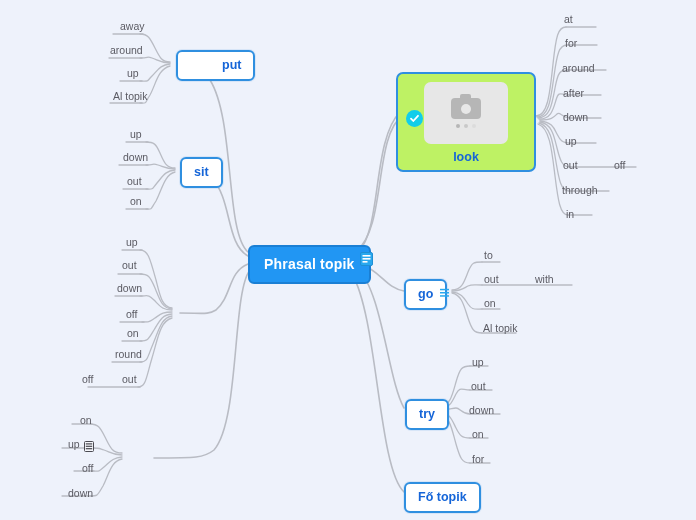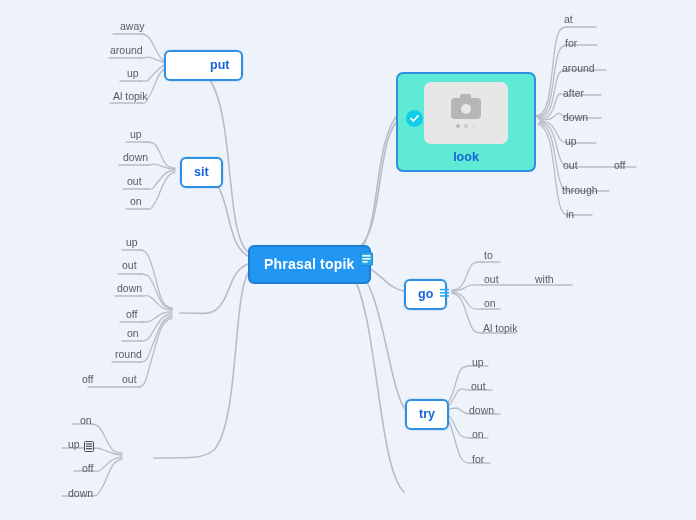--- a/index.html
+++ b/index.html
@@ -53,21 +53,21 @@
     font-size: 12.5px;
     padding: 6px 12px 7px 12px;
     box-shadow: 0 0 0 1px rgba(47,143,224,.12);
   }
   .main-node.wide {
     font-size: 13px;
     padding: 7px 14px 8px 14px;
   }
   
   .image-node {
-    background: #5eead4;
+    background: #bef264;
     border: 2px solid #2f8fe0;
     border-radius: 7px;
     padding: 8px 10px 6px 10px;
     display: flex;
     flex-direction: column;
     align-items: center;
   }
   .img-ph {
     width: 84px;
     height: 62px;
@@ -273,21 +273,21 @@
   </div>
   <span class="note-icon" style="left:360px; top:252px;">
     <svg width="13" height="14" viewBox="0 0 13 14" xmlns="http://www.w3.org/2000/svg">
       <rect x="0.5" y="0.5" width="12" height="13" rx="1.5" fill="#29a8ef" stroke="#1f8fd4"></rect>
       <rect x="2.5" y="3" width="8" height="1.6" fill="#ffffff"></rect>
       <rect x="2.5" y="6" width="8" height="1.6" fill="#ffffff"></rect>
       <rect x="2.5" y="9" width="5" height="1.6" fill="#ffffff"></rect>
     </svg>
   </span>
 
-  <div class="node main-node" style="left:164px; top:50px;padding-left:44px;">
+  <div class="node main-node" style="left:176px; top:50px;padding-left:44px;">
     <span>put</span>
   </div>
   <span class="leaf" style="left:120px; top:20px;">away</span>
   <span class="leaf" style="left:110px; top:44px;">around</span>
   <span class="leaf" style="left:127px; top:67px;">up</span>
   <span class="leaf" style="left:113px; top:90px;">Al topik</span>
 
   <div class="node main-node" style="left:180px; top:157px;">
     <span>sit</span>
   </div>
@@ -364,14 +364,17 @@
 
   <div class="node main-node" style="left:405px; top:399px;text-align:right;">
     <span>try</span>
   </div>
   <span class="leaf" style="left:472px; top:356px;">up</span>
   <span class="leaf" style="left:471px; top:380px;">out</span>
   <span class="leaf" style="left:469px; top:404px;">down</span>
   <span class="leaf" style="left:472px; top:428px;">on</span>
   <span class="leaf" style="left:472px; top:453px;">for</span>
 
+  <div class="node main-node" style="left:404px; top:482px;">
+    <span>Fő topik</span>
+  </div>
 
 </div>
 
 </body></html>

